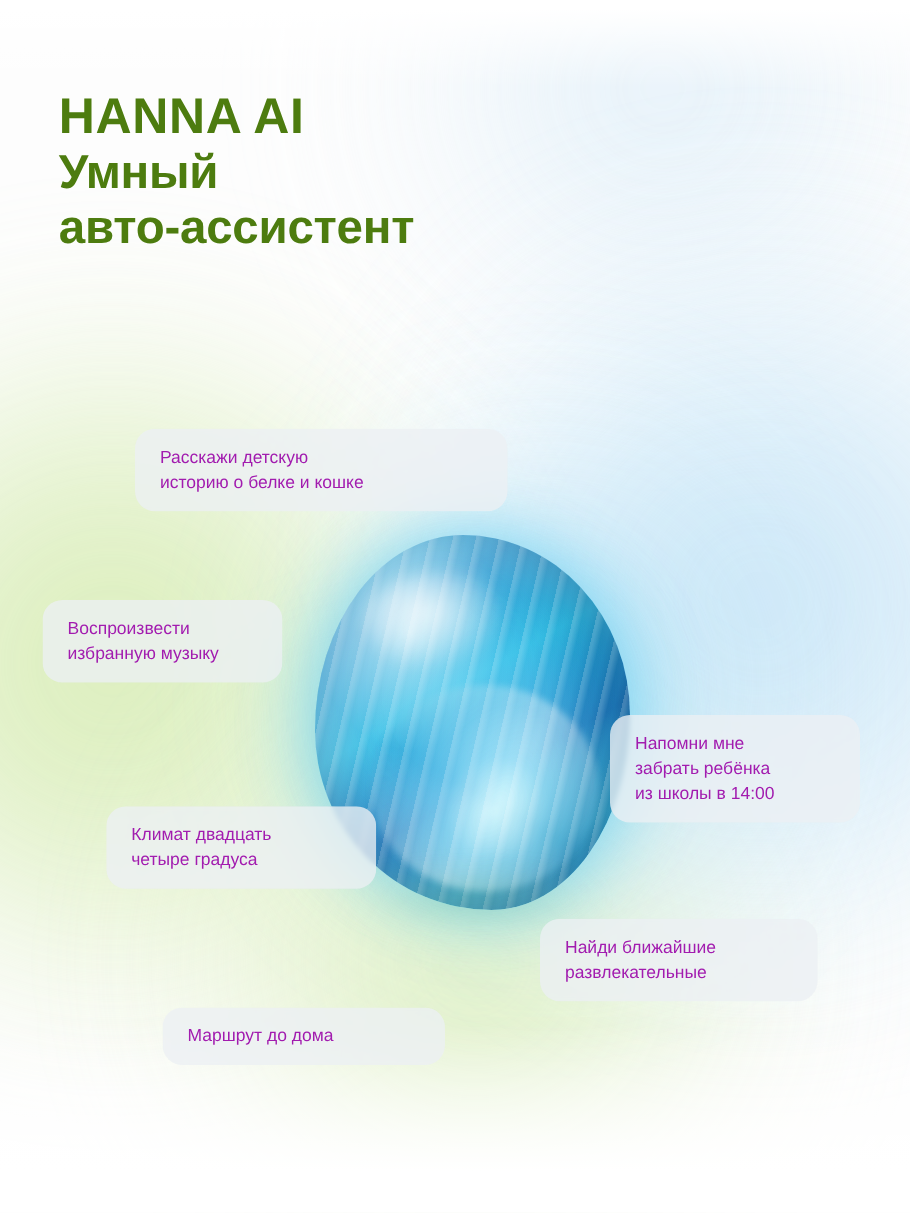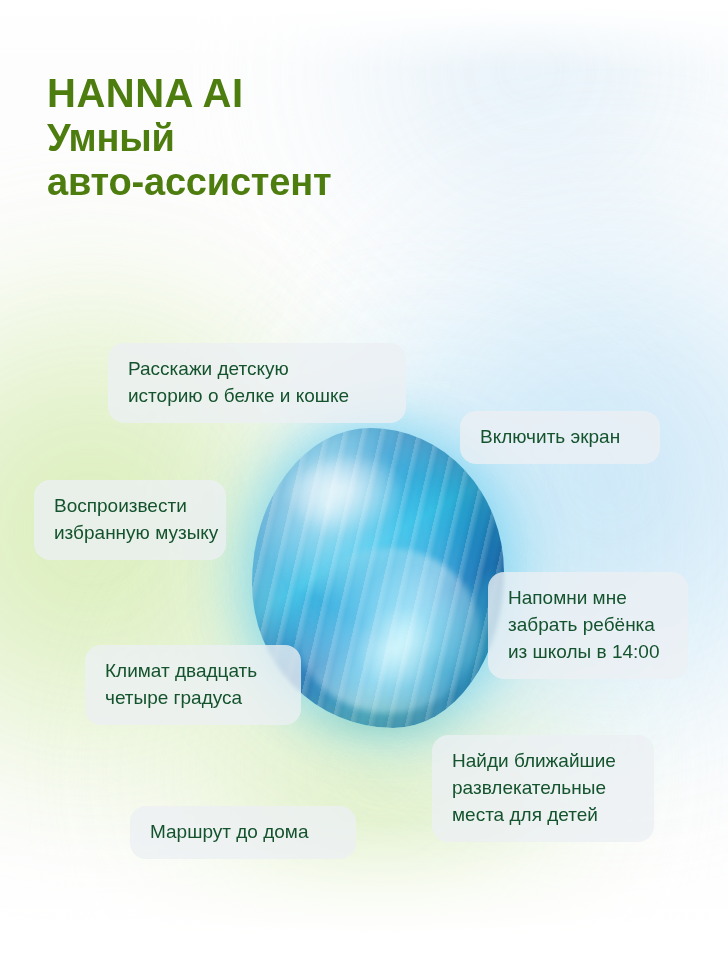--- a/index.html
+++ b/index.html
@@ -188,22 +188,22 @@
     background: radial-gradient(ellipse at 50% 50%, rgba(120,185,140,.30) 0%, rgba(180,220,190,.12) 55%, rgba(255,255,255,0) 78%);
     filter: blur(10px);
   }
 
   
   .chip {
     position: absolute;
     z-index: 6;
     background: rgba(236,240,243,.78);
     border-radius: 16px;
-    color: #14532d;
-    font-size: 19px;
+    color: #a21caf;
+    font-size: 14px;
     line-height: 1.42;
     padding: 13px 20px;
     box-sizing: border-box;
     backdrop-filter: blur(2px);
   }
   .chip.c1 { left: 108px;  top: 343px;  width: 298px; }
   .chip.c2 { left: 460px;  top: 411px;  width: 200px; }
   .chip.c3 { left: 34px;   top: 480px;  width: 192px; }
   .chip.c4 { left: 488px;  top: 572px;  width: 200px; }
   .chip.c5 { left: 62px;   top: 645px;  width: 216px; margin-left: 23px; }
@@ -239,23 +239,20 @@
       <div class="orb-hilite"></div>
     </div>
     <div class="orb-shadow"></div>
   </div>
 
   <div class="chip c1">
     <span class="chip-line">Расскажи детскую</span>
     <span class="chip-line">историю о белке и кошке</span>
   </div>
 
-  <div class="chip c2">
-    <span class="chip-line">Включить экран</span>
-  </div>
 
   <div class="chip c3">
     <span class="chip-line">Воспроизвести</span>
     <span class="chip-line">избранную музыку</span>
   </div>
 
   <div class="chip c4">
     <span class="chip-line">Напомни мне</span>
     <span class="chip-line">забрать ребёнка</span>
     <span class="chip-line">из школы в 14:00</span>
@@ -266,16 +263,15 @@
     <span class="chip-line">четыре градуса</span>
   </div>
 
   <div class="chip c6">
     <span class="chip-line">Маршрут до дома</span>
   </div>
 
   <div class="chip c7">
     <span class="chip-line">Найди ближайшие</span>
     <span class="chip-line">развлекательные</span>
-    <span class="chip-line">места для детей</span>
   </div>
 
 </div>
 
 </body></html>

